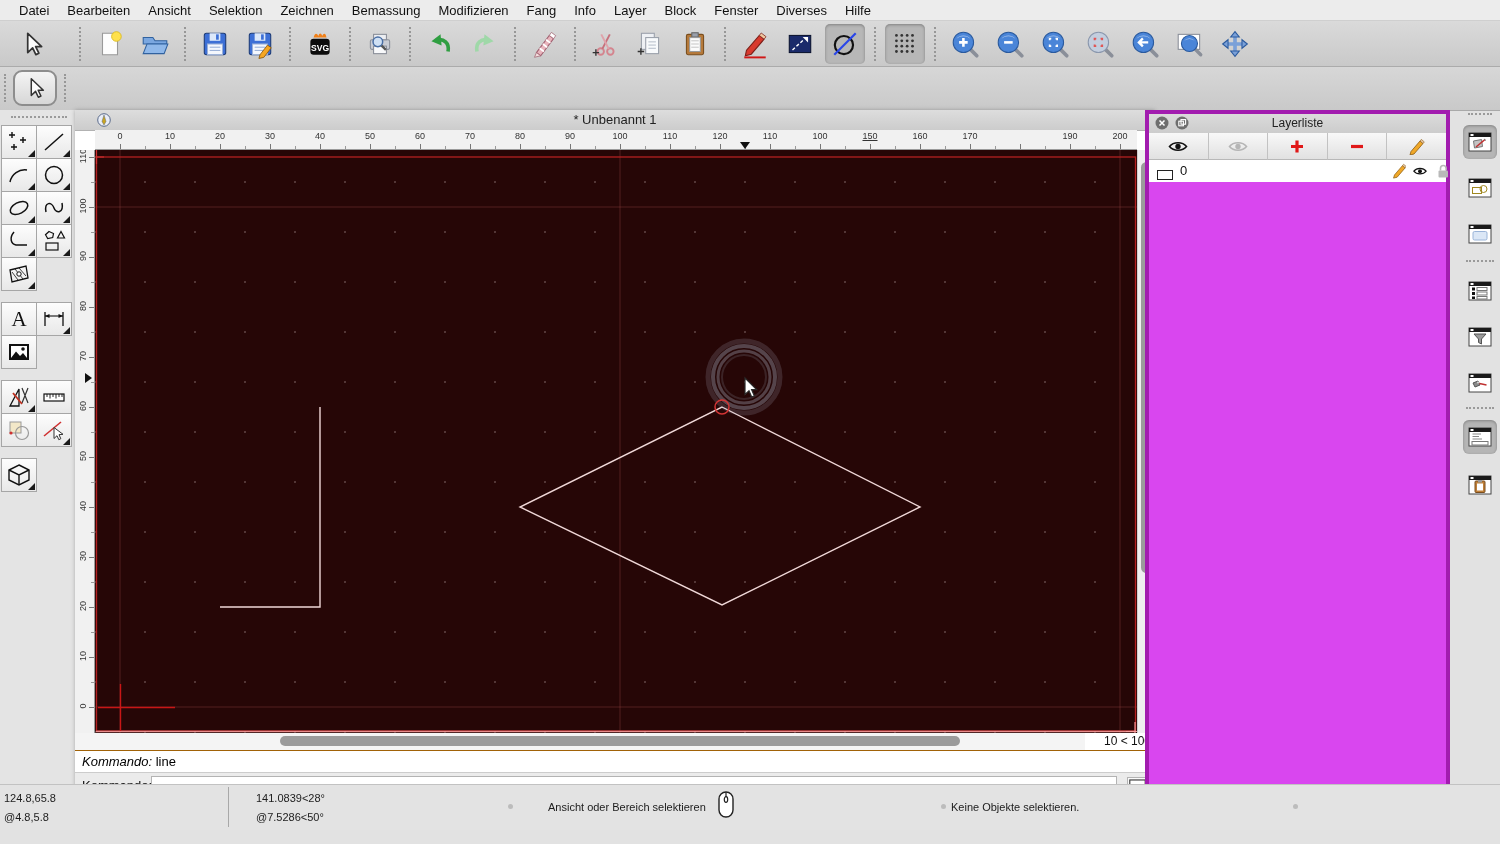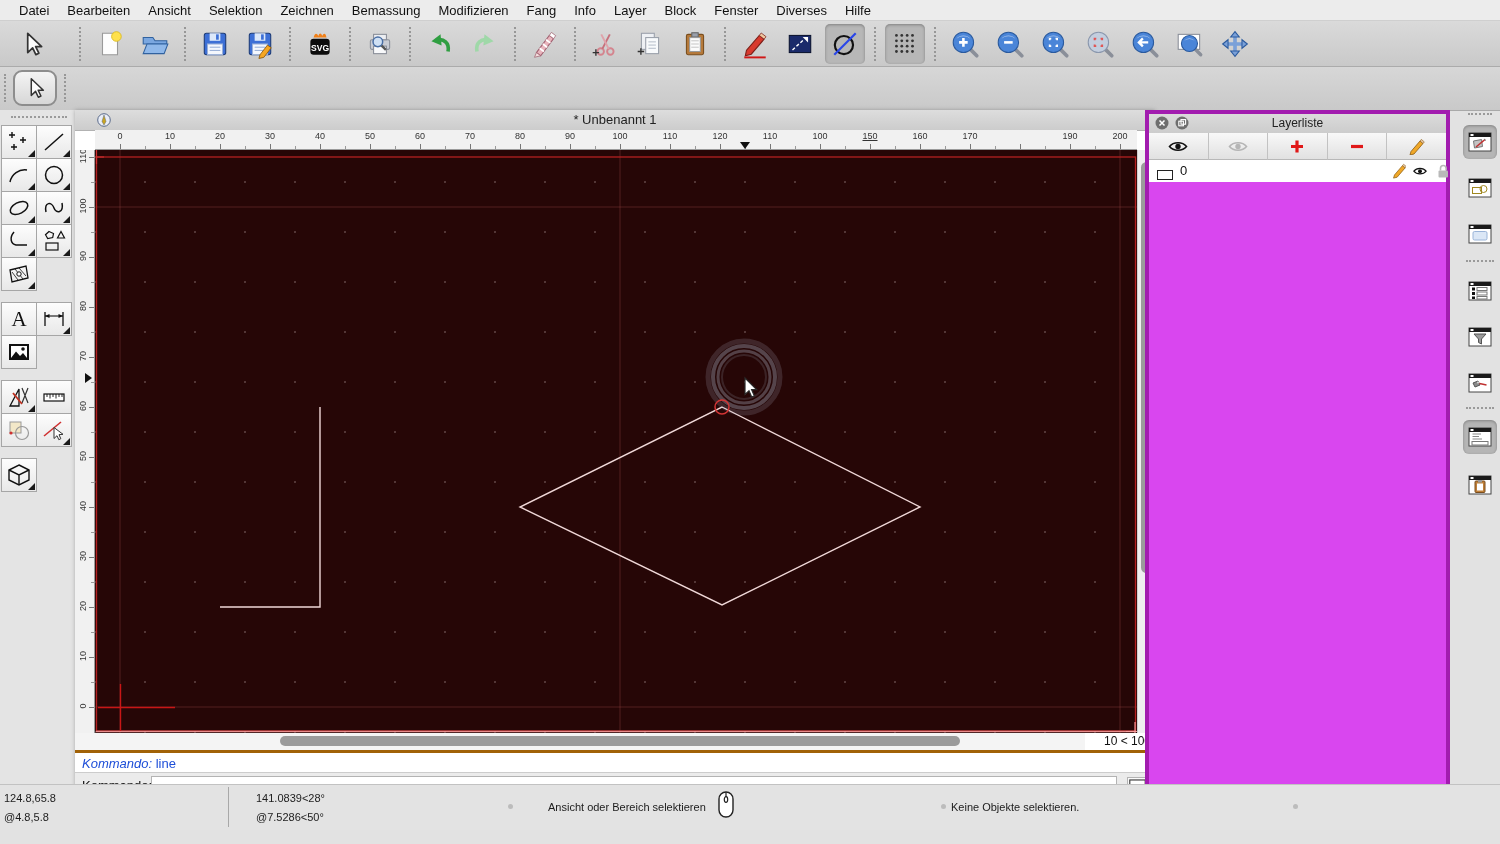--- a/index.html
+++ b/index.html
@@ -49,21 +49,21 @@
   .vr-tick{position:absolute;right:0;height:1px;width:5px;background:#777;}
   .vr-tick.minor{width:3px;background:#9a9a9a;}
   .vr-marker{position:absolute;left:10px;width:0;height:0;border-top:5px solid transparent;border-bottom:5px solid transparent;border-left:7px solid #111;}
   #canvas{position:absolute;left:20px;top:40px;width:1042px;height:583px;background-color:#260606;background-image:radial-gradient(circle,rgba(200,178,178,.28) 1px,transparent 1.5px);background-size:50px 50px;background-position:25px 7px;overflow:hidden;}
   #canvas svg{position:absolute;left:0;top:0;}
   #vscroll{position:absolute;left:1062px;top:40px;width:18px;height:583px;background:#efefef;border-left:1px solid #cfcfcf;box-sizing:border-box;}
   .vthumb{position:absolute;left:3px;top:12px;width:11px;height:411px;background:#9b9b9b;border-radius:6px;}
   #hscrollrow{position:absolute;left:0;top:623px;width:1080px;height:17px;background:#f4f4f4;}
   .hthumb{position:absolute;left:205px;top:3px;width:680px;height:10px;background:#9b9b9b;border-radius:5px;}
   #gridcell{position:absolute;left:1010px;top:0;width:70px;height:17px;background:#fff;font-size:12px;color:#111;text-align:right;line-height:17px;padding-right:4px;box-sizing:border-box;}
-  #history{position:absolute;left:0;top:640px;width:1080px;height:22px;background:#fff;border-top:3px solid #a16207;font-size:13px;line-height:22px;padding-left:7px;box-sizing:border-box;color:#1d4ed8;}
+  #history{position:absolute;left:0;top:640px;width:1080px;height:22px;background:#fff;border-top:1px solid #a16207;font-size:13px;line-height:22px;padding-left:7px;box-sizing:border-box;color:#000000;}
   .hist-label{font-style:italic;}
   #cmdrow{position:absolute;left:0;top:662px;width:1080px;height:26px;background:#ebebeb;border-top:1px solid #ccc;box-sizing:border-box;}
   #cmd-label{position:absolute;left:7px;top:5px;font-size:13px;color:#111;}
   #cmd-input{position:absolute;left:76px;top:3px;width:966px;height:18px;border:1px solid #b3b3b3;background:#fff;font-size:12px;padding:0 4px;box-sizing:border-box;font-family:"Liberation Sans",sans-serif;}
   #cmd-toggle{position:absolute;left:1052px;top:4px;width:21px;height:17px;background:linear-gradient(#fbfbfb,#e8e8e8);border:1px solid #b3b3b3;display:flex;align-items:center;justify-content:center;padding:0;}
 
   
   #layerpanel{position:absolute;left:1145px;top:110px;width:305px;height:688px;background:#d946ef;border:4px solid #a21caf;box-sizing:border-box;}
   #lp-header{position:absolute;left:0;top:0;width:100%;height:19px;background:linear-gradient(#dbdbdb,#cccccc);border-bottom:1px solid #b2b2b2;}
   #lp-title{display:block;text-align:center;font-size:12px;color:#222;line-height:19px;}

